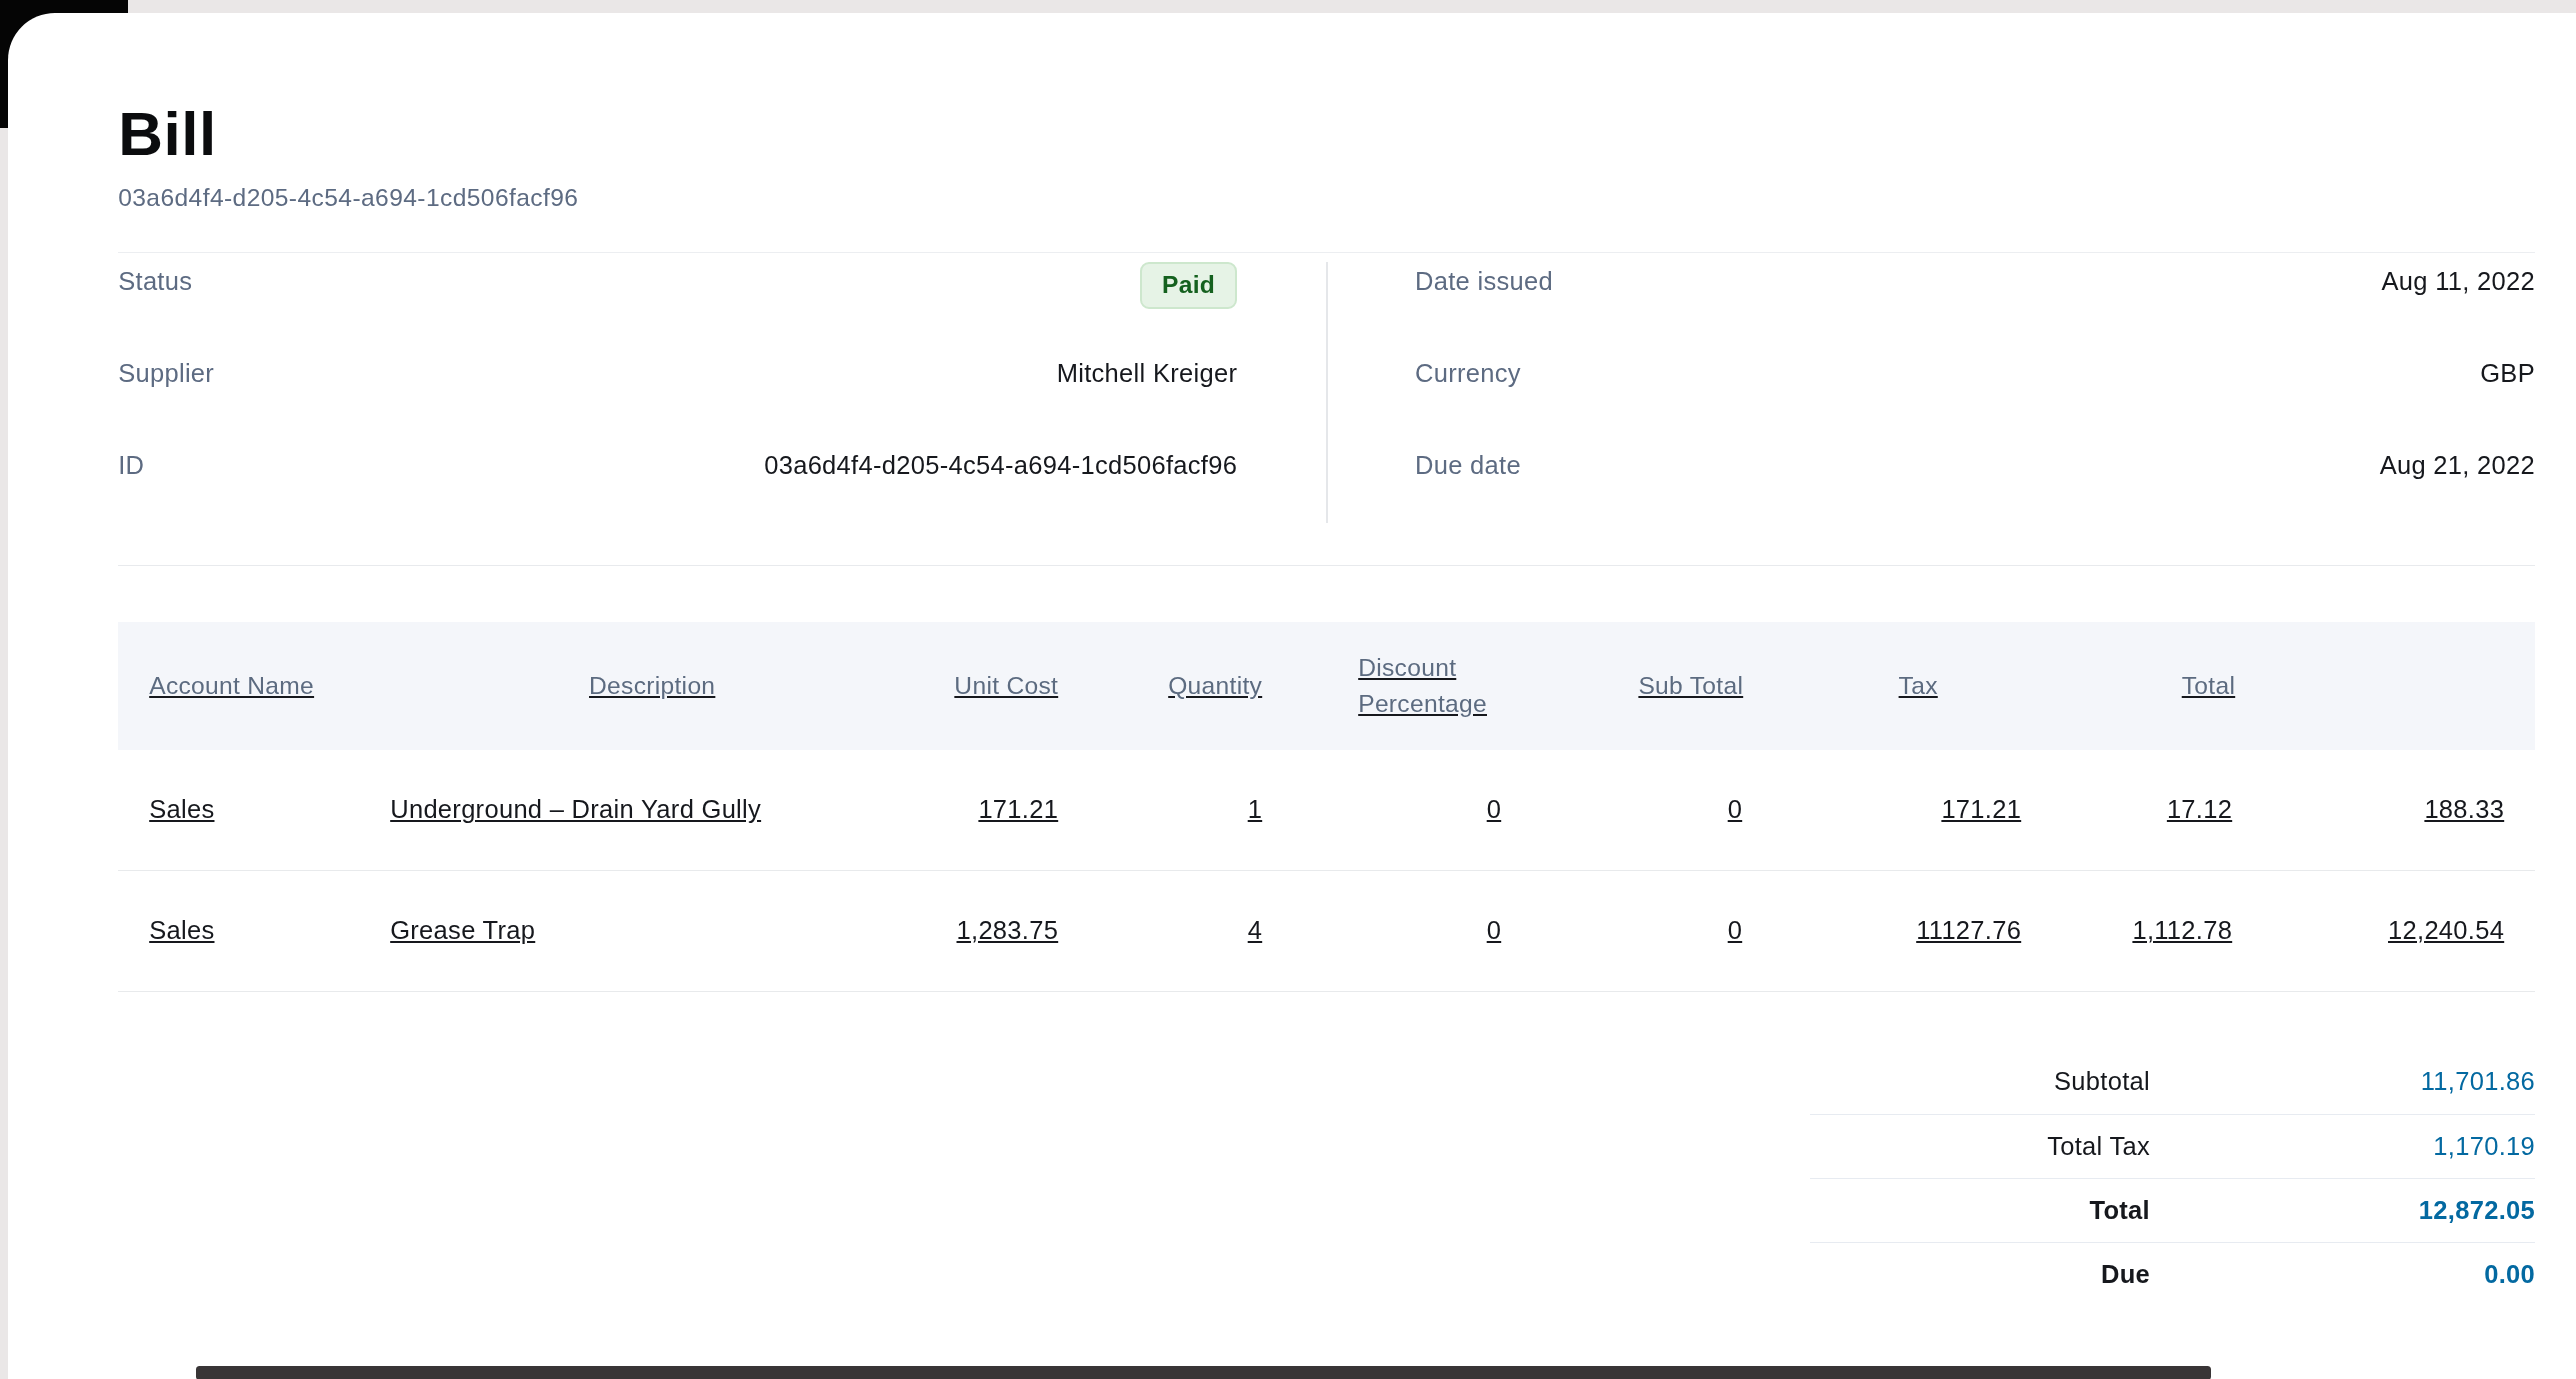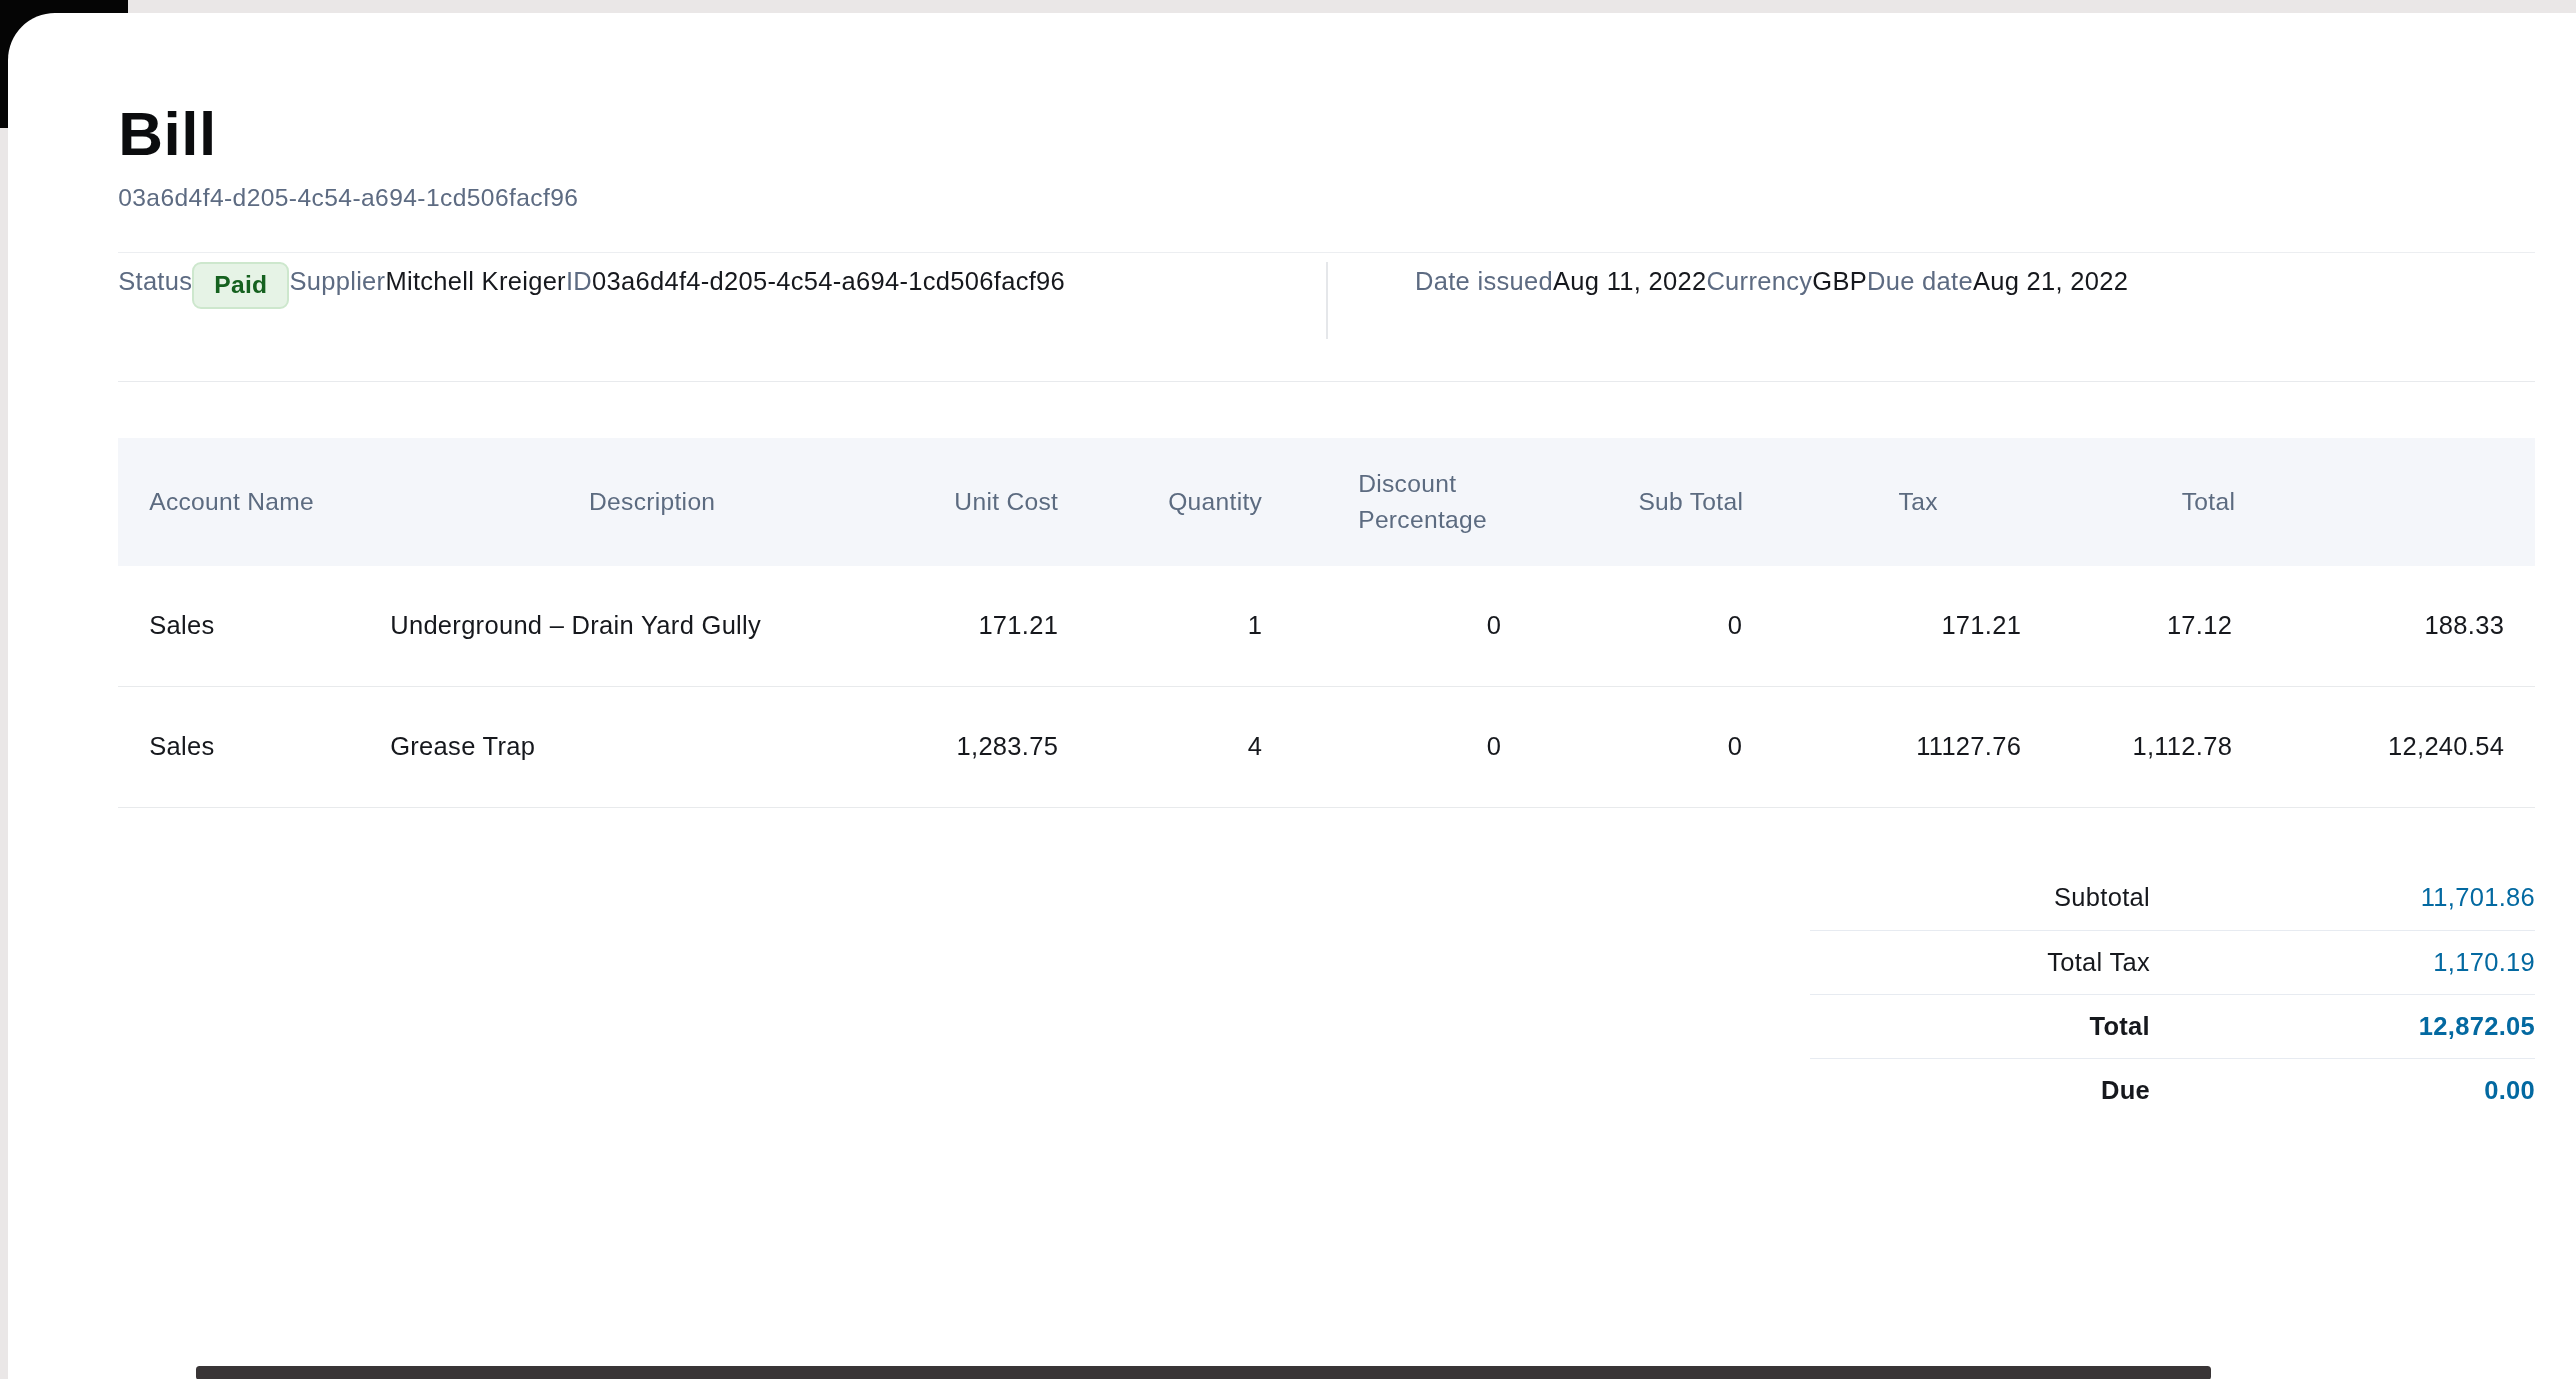--- a/index.html
+++ b/index.html
@@ -36,41 +36,42 @@
   .page-uuid {
     margin-top:18px; font-size:24.6px; color:#5d6b82; letter-spacing:0.4px;
   }
 
   
   .meta { display:flex; position:relative; padding-bottom:36px; border-bottom:1.8px solid #e8eaed; }
   .meta::before {
     content:""; position:absolute; left:1208px; top:9px; bottom:42px;
     width:1.8px; background:#e5e7ea;
   }
-  .meta-col { width:1119px; display:flex; flex-direction:row; }
+  .meta-col { width:1119px; display:flex; flex-direction:column; }
   .meta-col.right { margin-left:auto; width:1120px; }
   .meta-row {
     height:92px; display:flex; justify-content:space-between;
     align-items:flex-start; padding-top:14.6px;
   }
   .meta-label { font-size:25.5px; color:#5d6b82; letter-spacing:0.3px; }
   .meta-value { font-size:25.5px; color:#16181d; letter-spacing:0.3px; }
   .status-badge {
     display:inline-block; margin-top:-5.5px;
     background:#e6f3e6; border:2.7px solid #cde7cd; border-radius:9px;
     padding:7.3px 20px 8.2px;
     font-size:24.6px; font-weight:700; color:#15611f; letter-spacing:0.3px;
   }
 
   
   .items-table { margin-top:56px; }
   .tgrid {
     display:grid;
     grid-template-columns:242px 584px 173px 178px 242px 242px 278px 210px 269px;
     align-items:center;
+    text-decoration:underline;
   }
   .thead { background:#f4f6fa; height:128px; }
   .th {
     font-size:24.6px; color:#5c6b80; letter-spacing:0.3px; line-height:1.45;
   }
   .trow { height:121px; border-bottom:1.8px solid #e8eaec; }
   .td { font-size:25.5px; color:#16181d; letter-spacing:0.3px; }
 
   .c1 { padding-left:31px; text-align:left; }
   .c2 { padding-left:30px; text-align:left; }

